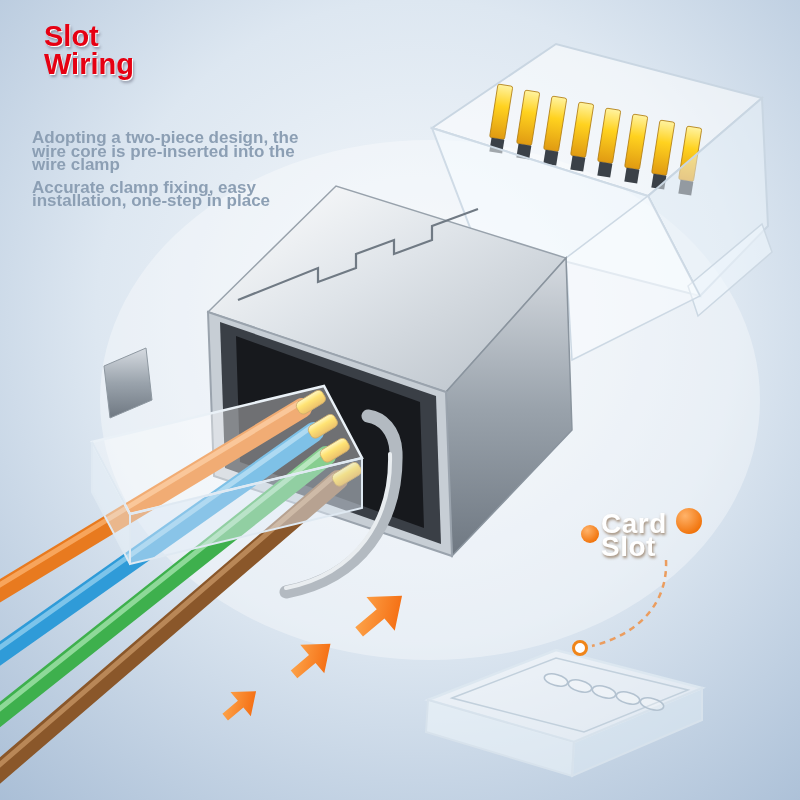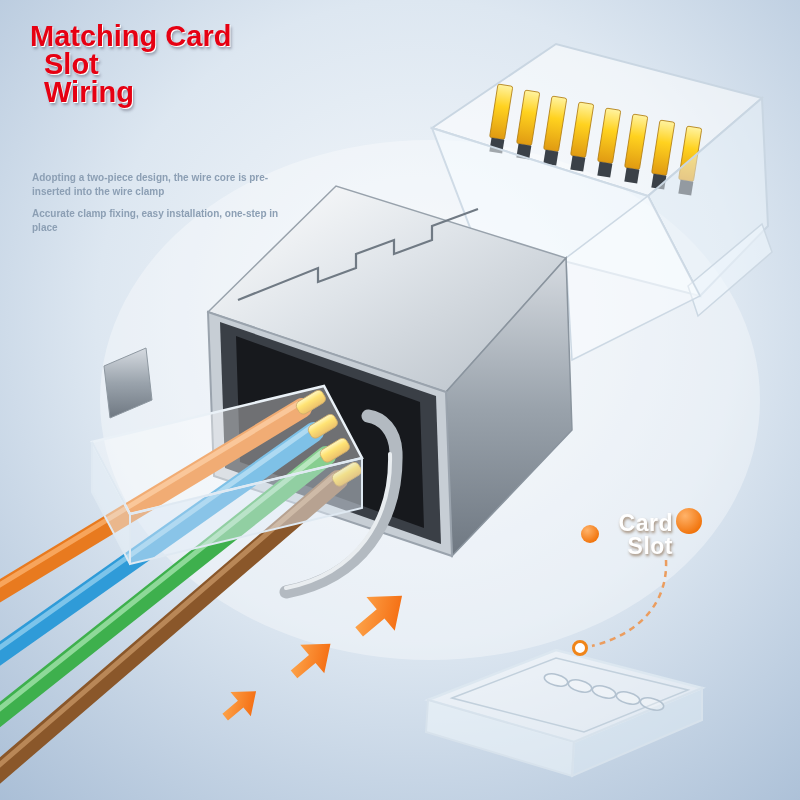--- a/index.html
+++ b/index.html
@@ -10,26 +10,26 @@
   }
   .stage svg{position:absolute;left:0;top:0;}
   .title{
     position:absolute;left:30px;top:22px;z-index:3;
     font-size:29px;font-weight:bold;color:#e60012;line-height:28px;
     text-shadow:1px 1px 0 #ffffff,2px 3px 3px rgba(70,70,90,.45);
   }
   .t-indent{padding-left:14px;}
   .desc{
     position:absolute;left:32px;top:131px;width:272px;z-index:3;
-    font-size:10px;font-weight:bold;color:#8c9fb4;line-height:13.5px;margin-top:40px;
+    font-size:17px;font-weight:bold;color:#8c9fb4;line-height:13.5px;
   }
   .desc p{margin:0 0 9px 0;}
   .card-slot-label{
-    position:absolute;left:601px;top:512px;width:72px;z-index:3;text-align:right;
-    font-size:23px;font-weight:bold;color:#ffffff;line-height:23px;letter-spacing:.5px;
+    position:absolute;left:601px;top:512px;width:72px;z-index:3;text-align:left;
+    font-size:28px;font-weight:bold;color:#ffffff;line-height:23px;letter-spacing:.5px;
     text-shadow:1px 2px 3px rgba(110,70,30,.6);
   }
 </style>
 </head>
 <body>
 
 <div class="stage">
 
   <svg width="800" height="800" viewBox="0 0 800 800">
     <defs>
@@ -151,21 +151,20 @@
     </g>
 
     <path d="M 666,560 C 668,602 640,634 592,646" fill="none" stroke="#eb9d5f" stroke-width="2.5" stroke-dasharray="6 5"></path>
     <circle cx="580" cy="648" r="6.5" fill="#ffffff" stroke="#f08519" stroke-width="3"></circle>
 
     <circle cx="590" cy="534" r="9" fill="url(#dotGrad)"></circle>
     <circle cx="689" cy="521" r="13" fill="url(#dotGrad)"></circle>
   </svg>
 
   <div class="title">
-    <div>Matching Card</div>
     <div class="t-indent">Slot</div>
     <div class="t-indent">Wiring</div>
   </div>
 
   <div class="desc">
     <p>Adopting a two-piece design, the wire core is pre-inserted into the wire clamp</p>
     <p>Accurate clamp fixing, easy installation, one-step in place</p>
   </div>
 
   <div class="card-slot-label">

